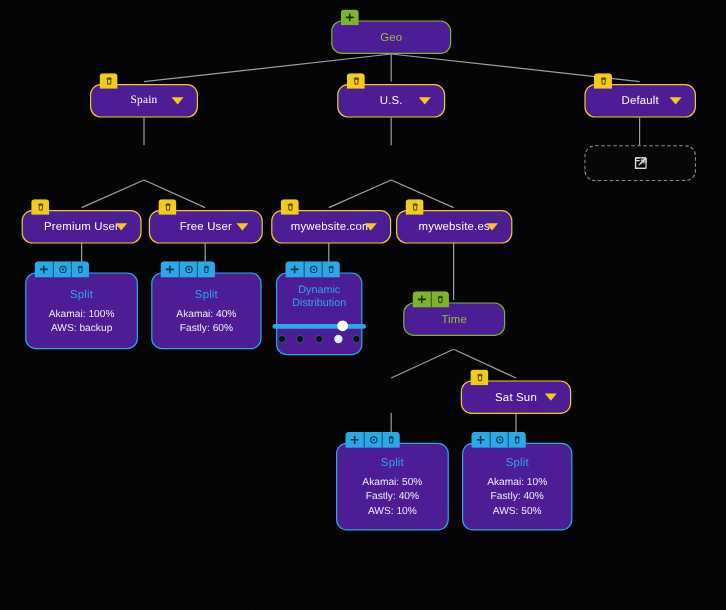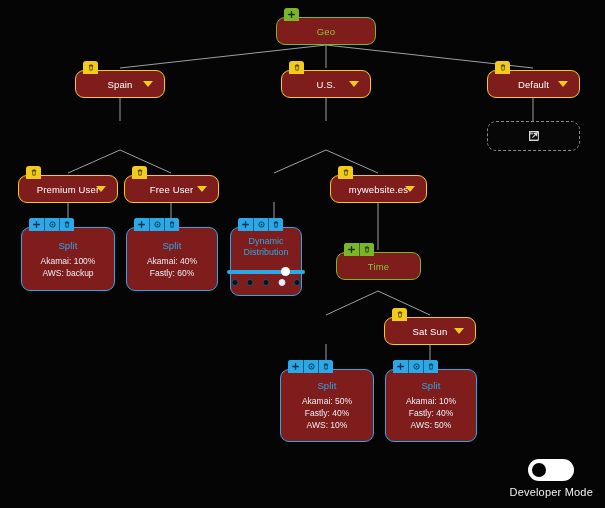--- a/index.html
+++ b/index.html
@@ -20,21 +20,21 @@
     position:absolute;left:8px;top:0;display:flex;align-items:center;
     height:13px;border-radius:3px 3px 0 0;overflow:hidden;z-index:2;
   }
   .tab{
     width:15px;height:13px;display:flex;align-items:center;justify-content:center;
     font-size:8px;line-height:1;box-sizing:border-box;
   }
   .tab + .tab{border-left:1px solid rgba(0,0,0,.45);}
   .body{
     position:absolute;left:0;top:9px;right:0;bottom:0;
-    border-radius:9px;border:1.5px solid;background:#7f1d1d;
+    border-radius:9px;border:1.5px solid;background:#4c1d95;
     display:flex;flex-direction:column;align-items:center;justify-content:center;
     box-sizing:border-box;
   }
   .ttl{font-size:9.5px;letter-spacing:.15px;}
   .caret{position:absolute;right:11px;top:50%;transform:translateY(-50%);
     width:0;height:0;border-left:5px solid transparent;border-right:5px solid transparent;}
 
   
   .green .tabs{background:#7db52a;}
   .green .tab{background:#7db52a;color:#12310a;}
@@ -125,21 +125,21 @@
         <svg class="glyph" width="7" height="7" viewBox="0 0 8 8">
             <path d="M4 0.7v6.6M0.7 4h6.6" stroke="#12310a" stroke-width="1.5" stroke-linecap="round"></path>
           </svg>
       </div>
     </div>
     <div class="body">
       <div class="ttl">Geo</div>
     </div>
   </div>
 
-  <div class="node yellow" style="left:75px;top:61px;width:90px;height:37px;">
+  <div class="node yellow" style="left:75px;top:61px;width:90px;height:37px;font-family:Liberation Serif, serif;">
     <div class="tabs">
       <div class="tab">
         <svg class="glyph" width="6" height="7" viewBox="0 0 8 9">
             <path d="M1 2h6M2.5 2V1h3v1M2 2.6l.4 5.4h3.2L6 2.6z" stroke="#4a3c00" stroke-width="1" fill="none"></path>
           </svg>
       </div>
     </div>
     <div class="body">
       <div class="ttl">Spain</div>
       <div class="caret"></div>
@@ -207,20 +207,33 @@
             <path d="M1 2h6M2.5 2V1h3v1M2 2.6l.4 5.4h3.2L6 2.6z" stroke="#4a3c00" stroke-width="1" fill="none"></path>
           </svg>
       </div>
     </div>
     <div class="body">
       <div class="ttl">Free User</div>
       <div class="caret"></div>
     </div>
   </div>
 
+  <div class="node yellow" style="left:226px;top:166px;width:100px;height:37px;">
+    <div class="tabs">
+      <div class="tab">
+        <svg class="glyph" width="6" height="7" viewBox="0 0 8 9">
+            <path d="M1 2h6M2.5 2V1h3v1M2 2.6l.4 5.4h3.2L6 2.6z" stroke="#4a3c00" stroke-width="1" fill="none"></path>
+          </svg>
+      </div>
+    </div>
+    <div class="body">
+      <div class="ttl">mywebsite.com</div>
+      <div class="caret"></div>
+    </div>
+  </div>
 
   <div class="node yellow" style="left:330px;top:166px;width:97px;height:37px;text-align:center;">
     <div class="tabs">
       <div class="tab">
         <svg class="glyph" width="6" height="7" viewBox="0 0 8 9">
             <path d="M1 2h6M2.5 2V1h3v1M2 2.6l.4 5.4h3.2L6 2.6z" stroke="#4a3c00" stroke-width="1" fill="none"></path>
           </svg>
       </div>
     </div>
     <div class="body">
@@ -407,20 +420,14 @@
     <div class="body">
       <div class="ttl">Split</div>
       <div class="lines">
         <span>Akamai: 10%</span>
         <span>Fastly: 40%</span>
         <span>AWS: 50%</span>
       </div>
     </div>
   </div>
 
-  <div class="devmode">
-    <div class="toggle">
-      <div class="k"></div>
-    </div>
-    <div class="devlabel">Developer Mode</div>
-  </div>
 
 </div>
 
 </body></html>

